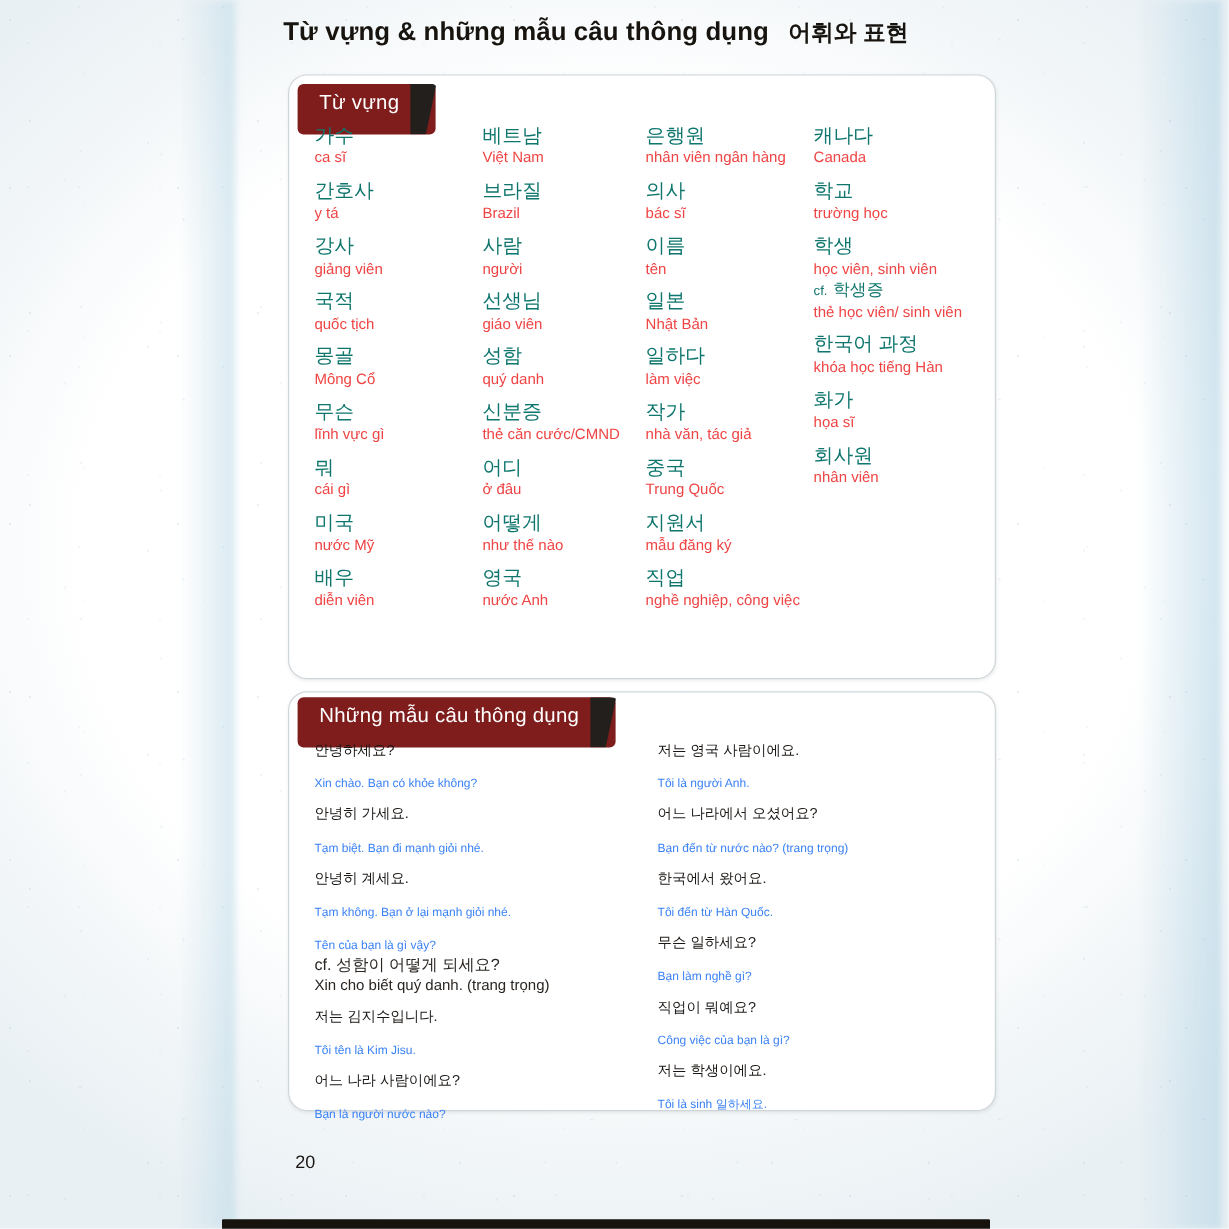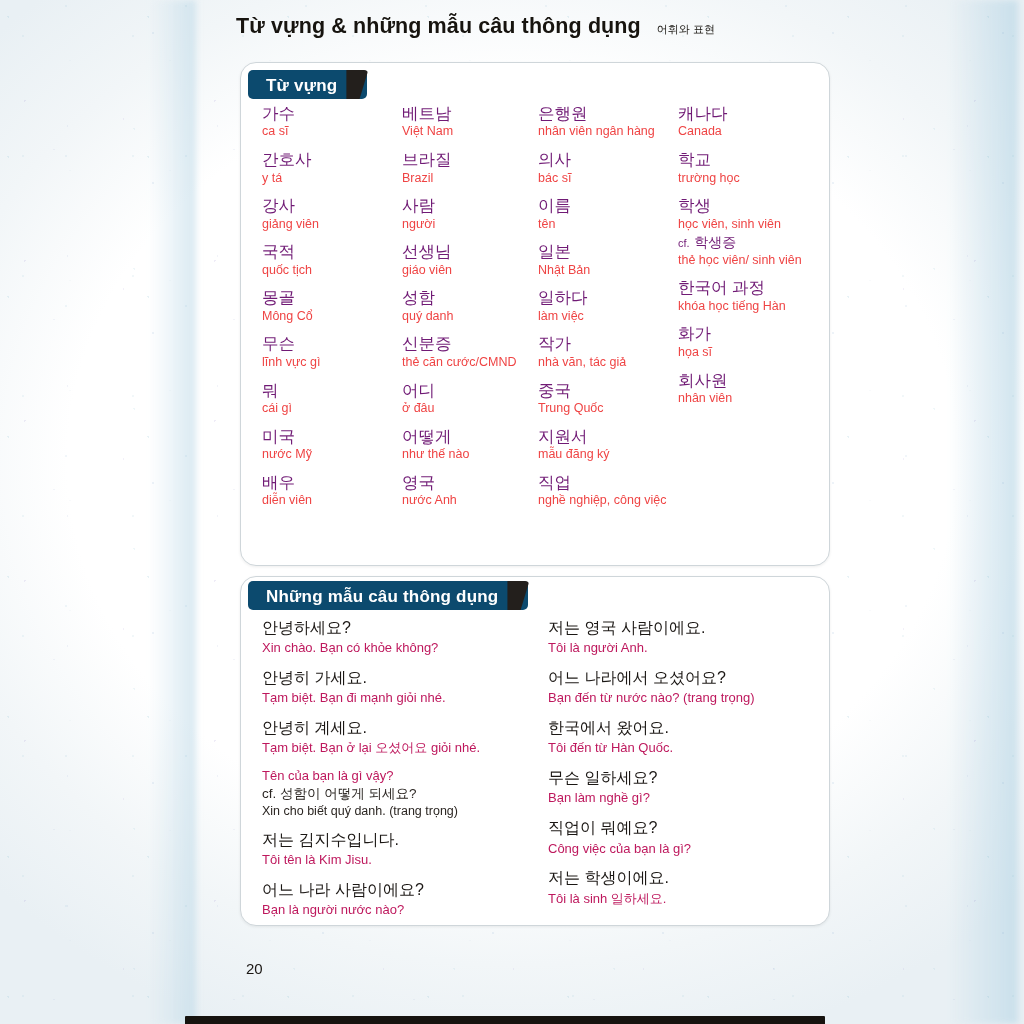--- a/index.html
+++ b/index.html
@@ -71,44 +71,44 @@
     align-items: baseline;
     gap: 16px;
   }
   .header-title {
     font-size: 21.5px;
     font-weight: bold;
     color: #17140f;
     letter-spacing: .1px;
   }
   .header-korean {
-    font-size: 11px;
-    font-weight: normal;
+    font-size: 19px;
+    font-weight: bold;
     color: #17140f;
   }
 
   
   .card {
     position: absolute;
     background: #ffffff;
     border: 1px solid #cfd6da;
     border-radius: 16px;
     box-shadow: 0 1px 3px rgba(0,0,0,.07);
   }
   #vocab-card { left: 240px; top: 62px; width: 588px; height: 502px; }
   #phrase-card { left: 240px; top: 576px; width: 588px; height: 348px; }
 
   
   .ribbon {
     position: absolute;
-    background: #0c4a6e;
+    background: #7f1d1d;
     color: #ffffff;
     font-size: 17px;
-    font-weight: bold;
-    padding: 6px 30px 3px 18px;
+    font-weight: normal;
+    padding: 6px 30px 16px 18px;
     border-radius: 5px;
     letter-spacing: .2px;
     white-space: nowrap;
     transform: skewX(0deg);
   }
   .ribbon::after {
     content: "";
     position: absolute;
     right: -1px; top: 0;
     width: 22px; height: 100%;
@@ -125,21 +125,21 @@
     left: 262px; top: 104px;
     width: 556px;
     display: grid;
     grid-template-columns: 140px 136px 140px 140px;
     column-gap: 0px;
   }
   .vocab-col { display: block; }
   .vocab-item { margin-bottom: 10px; }
   .kr {
     font-size: 16.5px;
-    color: #701a75;
+    color: #0f766e;
     line-height: 1.18;
     font-weight: 500;
   }
   .vi {
     font-size: 12.5px;
     color: #ef4444;
     line-height: 1.25;
     margin-top: 1px;
   }
   .kr .sub-kr { font-size: 14px; }
@@ -147,30 +147,30 @@
   
   .phrase-grid {
     position: absolute;
     left: 262px; top: 618px;
     width: 556px;
     display: grid;
     grid-template-columns: 286px 270px;
   }
   .phrase-item { margin-bottom: 11px; }
   .p-kr {
-    font-size: 16px;
+    font-size: 12px;
     color: #1b1714;
     line-height: 1.2;
     font-weight: 500;
   }
   .p-vi {
-    font-size: 13px;
-    color: #be185d;
+    font-size: 10px;
+    color: #3b82f6;
     line-height: 1.3;
-    margin-top: 3px;
+    margin-top: 15px;
   }
   .p-cf {
     font-size: 12.5px;
     color: #2b2622;
     line-height: 1.3;
   }
   .p-cf .cf-kr { font-size: 13.5px; }
 
   
   .page-number {
@@ -347,21 +347,21 @@
       <div class="phrase-item">
         <div class="p-kr">안녕하세요?</div>
         <div class="p-vi">Xin chào. Bạn có khỏe không?</div>
       </div>
       <div class="phrase-item">
         <div class="p-kr">안녕히 가세요.</div>
         <div class="p-vi">Tạm biệt. Bạn đi mạnh giỏi nhé.</div>
       </div>
       <div class="phrase-item">
         <div class="p-kr">안녕히 계세요.</div>
-        <div class="p-vi">Tạm biệt. Bạn ở lại 오셨어요 giỏi nhé.</div>
+        <div class="p-vi">Tạm không. Bạn ở lại mạnh giỏi nhé.</div>
       </div>
       <div class="phrase-item">
         <div class="p-vi">Tên của bạn là gì vậy?</div>
         <div class="p-cf"><span class="cf-kr">cf. 성함이 어떻게 되세요?</span></div>
         <div class="p-cf">Xin cho biết quý danh. (trang trọng)</div>
       </div>
       <div class="phrase-item">
         <div class="p-kr">저는 김지수입니다.</div>
         <div class="p-vi">Tôi tên là Kim Jisu.</div>
       </div>

